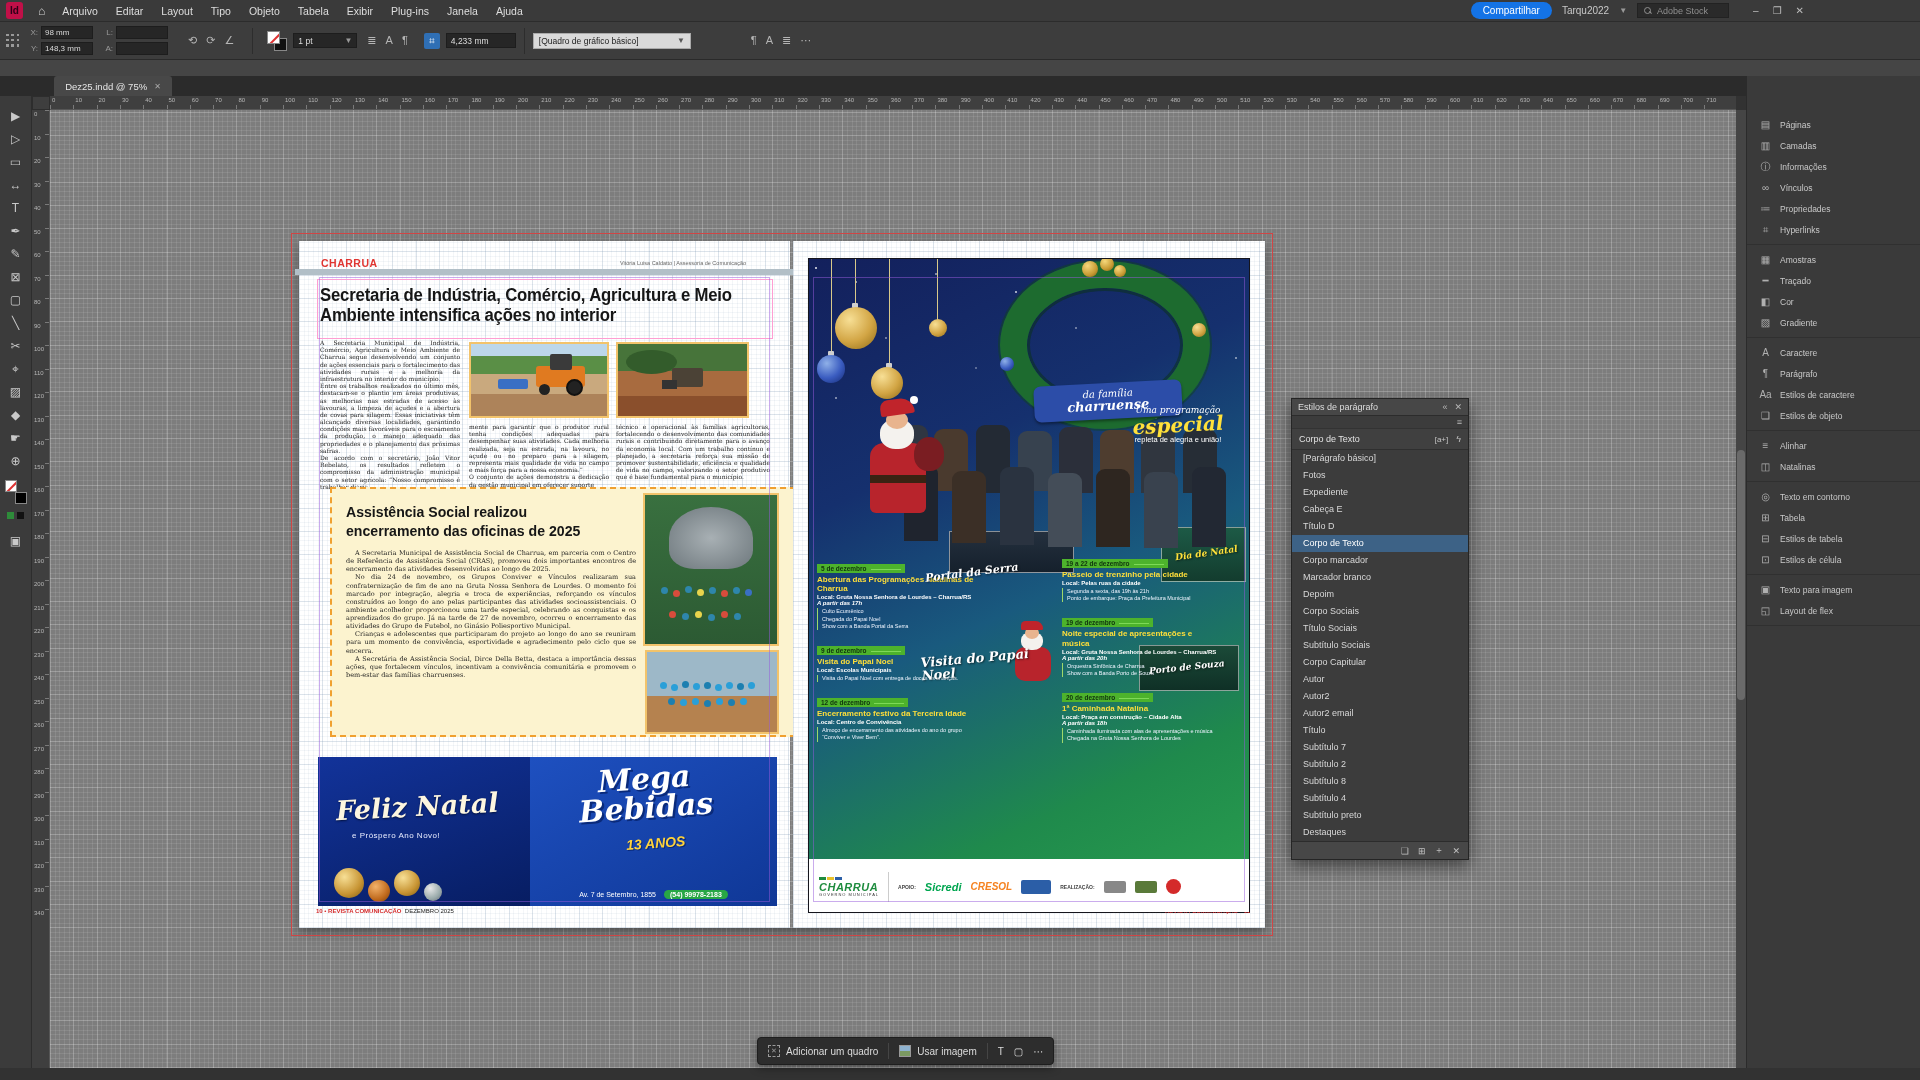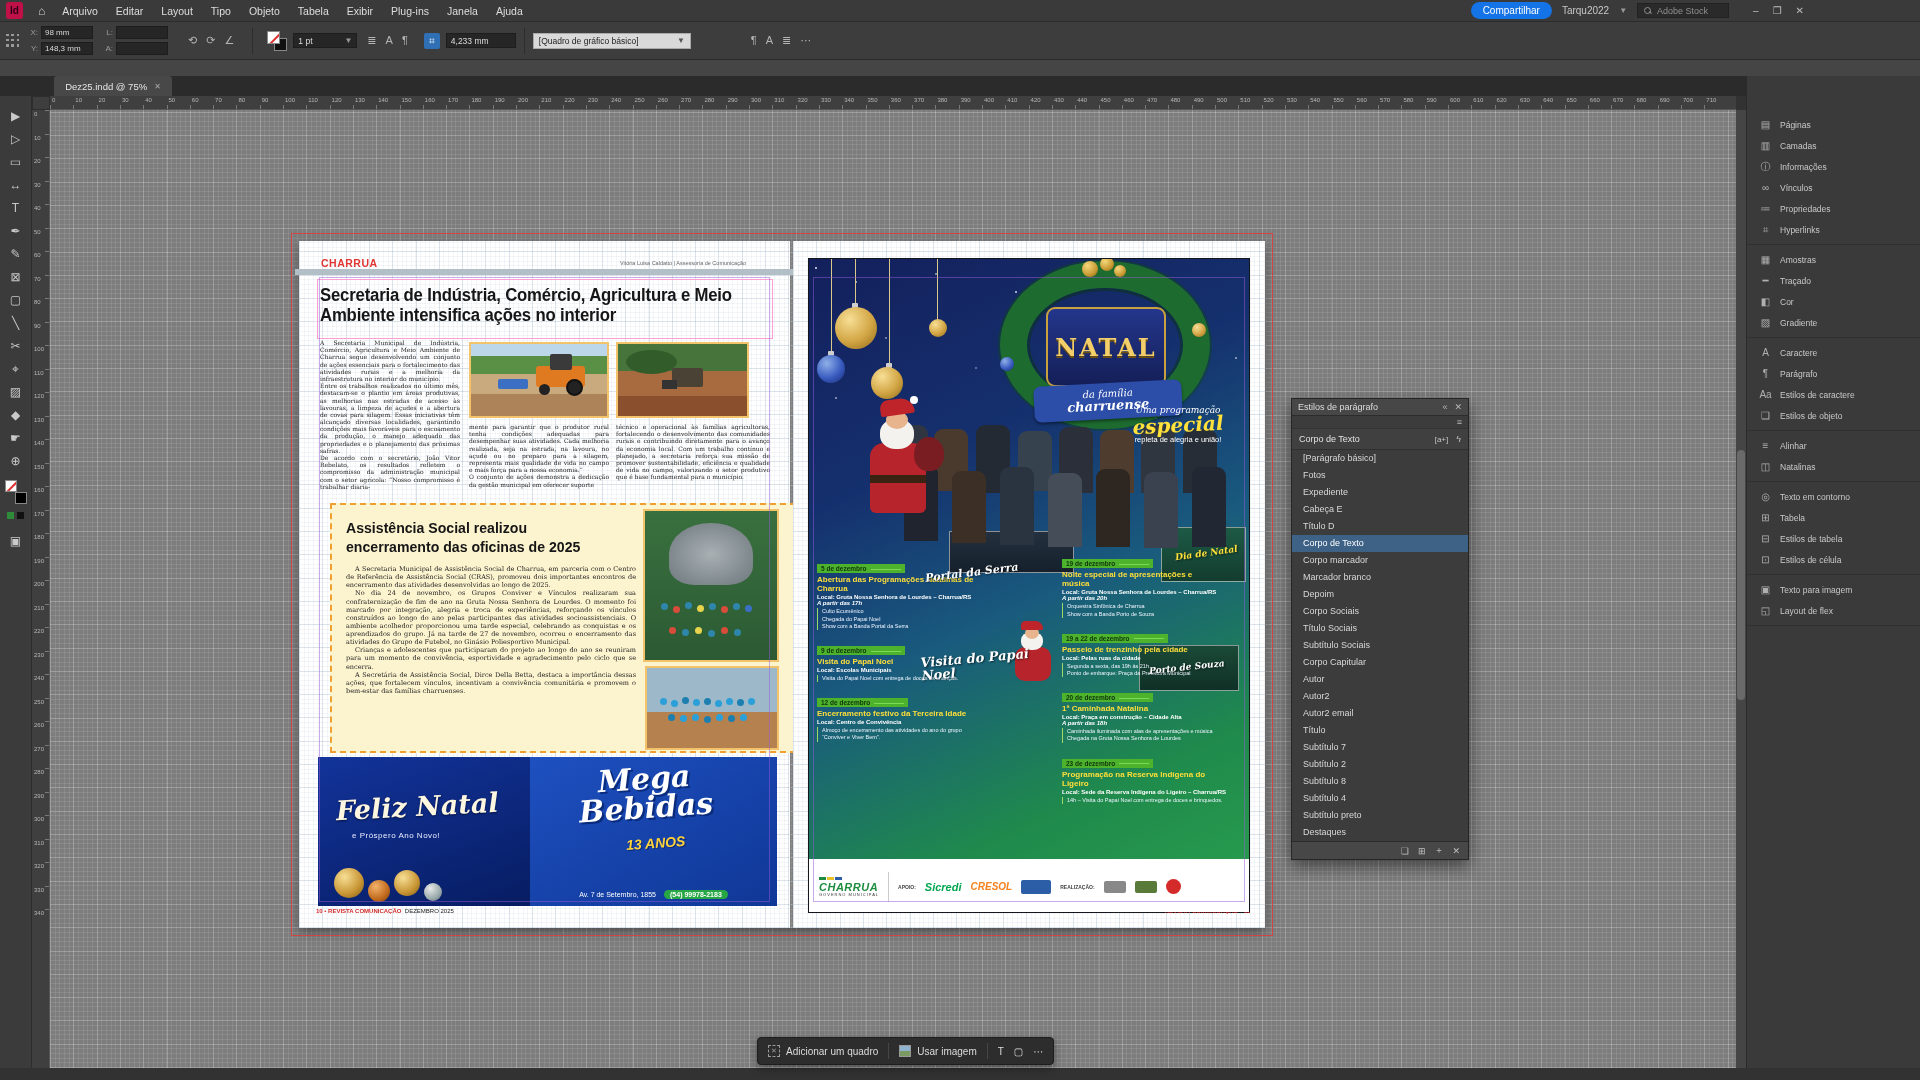--- a/index.html
+++ b/index.html
@@ -127,21 +127,21 @@
   .scene-tractor .cab { position:absolute; left:58%; top:14%; width:16%; height:22%; background:#3a3a3a; border-radius:2px; }
   .scene-tractor .w1 { position:absolute; left:70%; top:48%; width:17px; height:17px; background:#222; border-radius:50%; border:2px solid #111; }
   .scene-tractor .w2 { position:absolute; left:50%; top:55%; width:11px; height:11px; background:#222; border-radius:50%; }
   .scene-tractor .impl { position:absolute; left:20%; top:48%; width:22%; height:14%; background:#3a6fc4; border-radius:2px; }
   .scene-dozer { width:100%; height:100%; position:relative;
     background:linear-gradient(#47743a 0 38%, #a86b3f 38% 72%, #8a4f2c 72% 100%); }
   .scene-dozer .blob { position:absolute; left:6%; top:8%; width:40%; height:34%; background:#335c2b; border-radius:50%; }
   .scene-dozer .mach { position:absolute; left:42%; top:34%; width:24%; height:26%; background:#4b4236; border-radius:2px; }
   .scene-dozer .blade { position:absolute; left:34%; top:50%; width:12%; height:12%; background:#333; }
 
-  .ybox { position:absolute; left:31px; top:262px; width:486px; height:250px; background:#fcf3cf;
+  .ybox { position:absolute; left:31px; top:246px; width:486px; height:250px; background:#fcf3cf;
     border:2px dashed #f0a030; }
   .h2 { position:absolute; left:14px; top:14px; font-weight:bold; color:#161616; font-size:15px;
     line-height:1.25; transform:scaleX(.94); transform-origin:left top; white-space:nowrap; }
   .ybody { position:absolute; left:14px; top:60px; width:290px; height:178px; font-family:"DejaVu Serif", serif;
     font-size:6.5px; line-height:1.25; color:#1c1c1c; text-align:justify; overflow:hidden; }
   .ybody p { text-indent:9px; }
   .yph { position:absolute; border:2px solid #f2c36b; overflow:hidden; }
   .ypha { left:311px; top:4px; width:136px; height:153px; }
   .yphb { left:313px; top:161px; width:134px; height:84px; }
   .scene-grotto { width:100%; height:100%; position:relative; background:linear-gradient(#39703f, #2c5a33); }
@@ -754,23 +754,20 @@
           <span class="ball gold" style="left:62px;top:108px;width:32px;height:32px"></span>
           <span class="ball gold" style="left:120px;top:60px;width:18px;height:18px"></span>
 
           <div class="wreath">
             <span class="ring"></span>
             <span class="bell" style="left:88px;top:2px;width:16px;height:16px"></span>
             <span class="bell" style="left:106px;top:-2px;width:14px;height:14px"></span>
             <span class="bell" style="left:120px;top:6px;width:12px;height:12px"></span>
             <span class="ball blue" style="left:6px;top:98px;width:14px;height:14px"></span>
             <span class="ball gold" style="left:198px;top:64px;width:14px;height:14px"></span>
-            <div class="badge">
-              <span class="t">NATAL</span>
-            </div>
             <div class="ribbon">
               <span class="r1">da família</span>
               <span class="r2">charruense</span>
             </div>
           </div>
 
           <div class="promo">
             <div class="p1">Uma programação</div>
             <div class="p2">especial</div>
             <div class="p3">repleta de alegria e união!</div>
@@ -854,65 +851,55 @@
                 
                 <div class="nts">
 
                 <div class="nt">Almoço de encerramento das atividades do ano do grupo “Conviver e Viver Bem”.</div>
                 </div>
               </div>
             </div>
           <div class="sched sch-r">
 
               <div class="evt">
+                <span class="tag">19 a 22 de dezembro</span>
+                <div class="ti">Passeio de trenzinho pela cidade</div>
+                <div class="lo">Local: Pelas ruas da cidade</div>
+                
+                <div class="nts">
+
+                <div class="nt">Segunda a sexta, das 19h às 21h</div>
+                  <div class="nt">Ponto de embarque: Praça da Prefeitura Municipal</div>
+                </div>
+              </div>
+
+              <div class="evt">
                 <span class="tag">19 de dezembro</span>
                 <div class="ti">Noite especial de apresentações e música</div>
                 <div class="lo">Local: Gruta Nossa Senhora de Lourdes – Charrua/RS</div>
                 <div class="tm">A partir das 20h</div>
                 <div class="nts">
 
                 <div class="nt">Orquestra Sinfônica de Charrua</div>
                   <div class="nt">Show com a Banda Porto de Souza</div>
-                </div>
-              </div>
-
-              <div class="evt">
-                <span class="tag">19 a 22 de dezembro</span>
-                <div class="ti">Passeio de trenzinho pela cidade</div>
-                <div class="lo">Local: Pelas ruas da cidade</div>
-                
-                <div class="nts">
-
-                <div class="nt">Segunda a sexta, das 19h às 21h</div>
-                  <div class="nt">Ponto de embarque: Praça da Prefeitura Municipal</div>
                 </div>
               </div>
 
               <div class="evt">
                 <span class="tag">20 de dezembro</span>
                 <div class="ti">1ª Caminhada Natalina</div>
                 <div class="lo">Local: Praça em construção – Cidade Alta</div>
                 <div class="tm">A partir das 18h</div>
                 <div class="nts">
 
                 <div class="nt">Caminhada iluminada com alas de apresentações e música</div>
                   <div class="nt">Chegada na Gruta Nossa Senhora de Lourdes</div>
                 </div>
               </div>
 
-              <div class="evt">
-                <span class="tag">23 de dezembro</span>
-                <div class="ti">Programação na Reserva Indígena do Ligeiro</div>
-                <div class="lo">Local: Sede da Reserva Indígena do Ligeiro – Charrua/RS</div>
-                
-                <div class="nts">
-
-                <div class="nt">14h – Visita do Papai Noel com entrega de doces e brinquedos.</div>
-                </div>
-              </div>
             </div>
 
           <div class="sponsors">
             <div class="muni">
               <div class="flagbars">
                   <i style="background:#1e8c3e"></i>
                   <i style="background:#e8c22c"></i>
                   <i style="background:#2b5ea7"></i>
                 </div>
               <span class="m1">CHARRUA</span>

